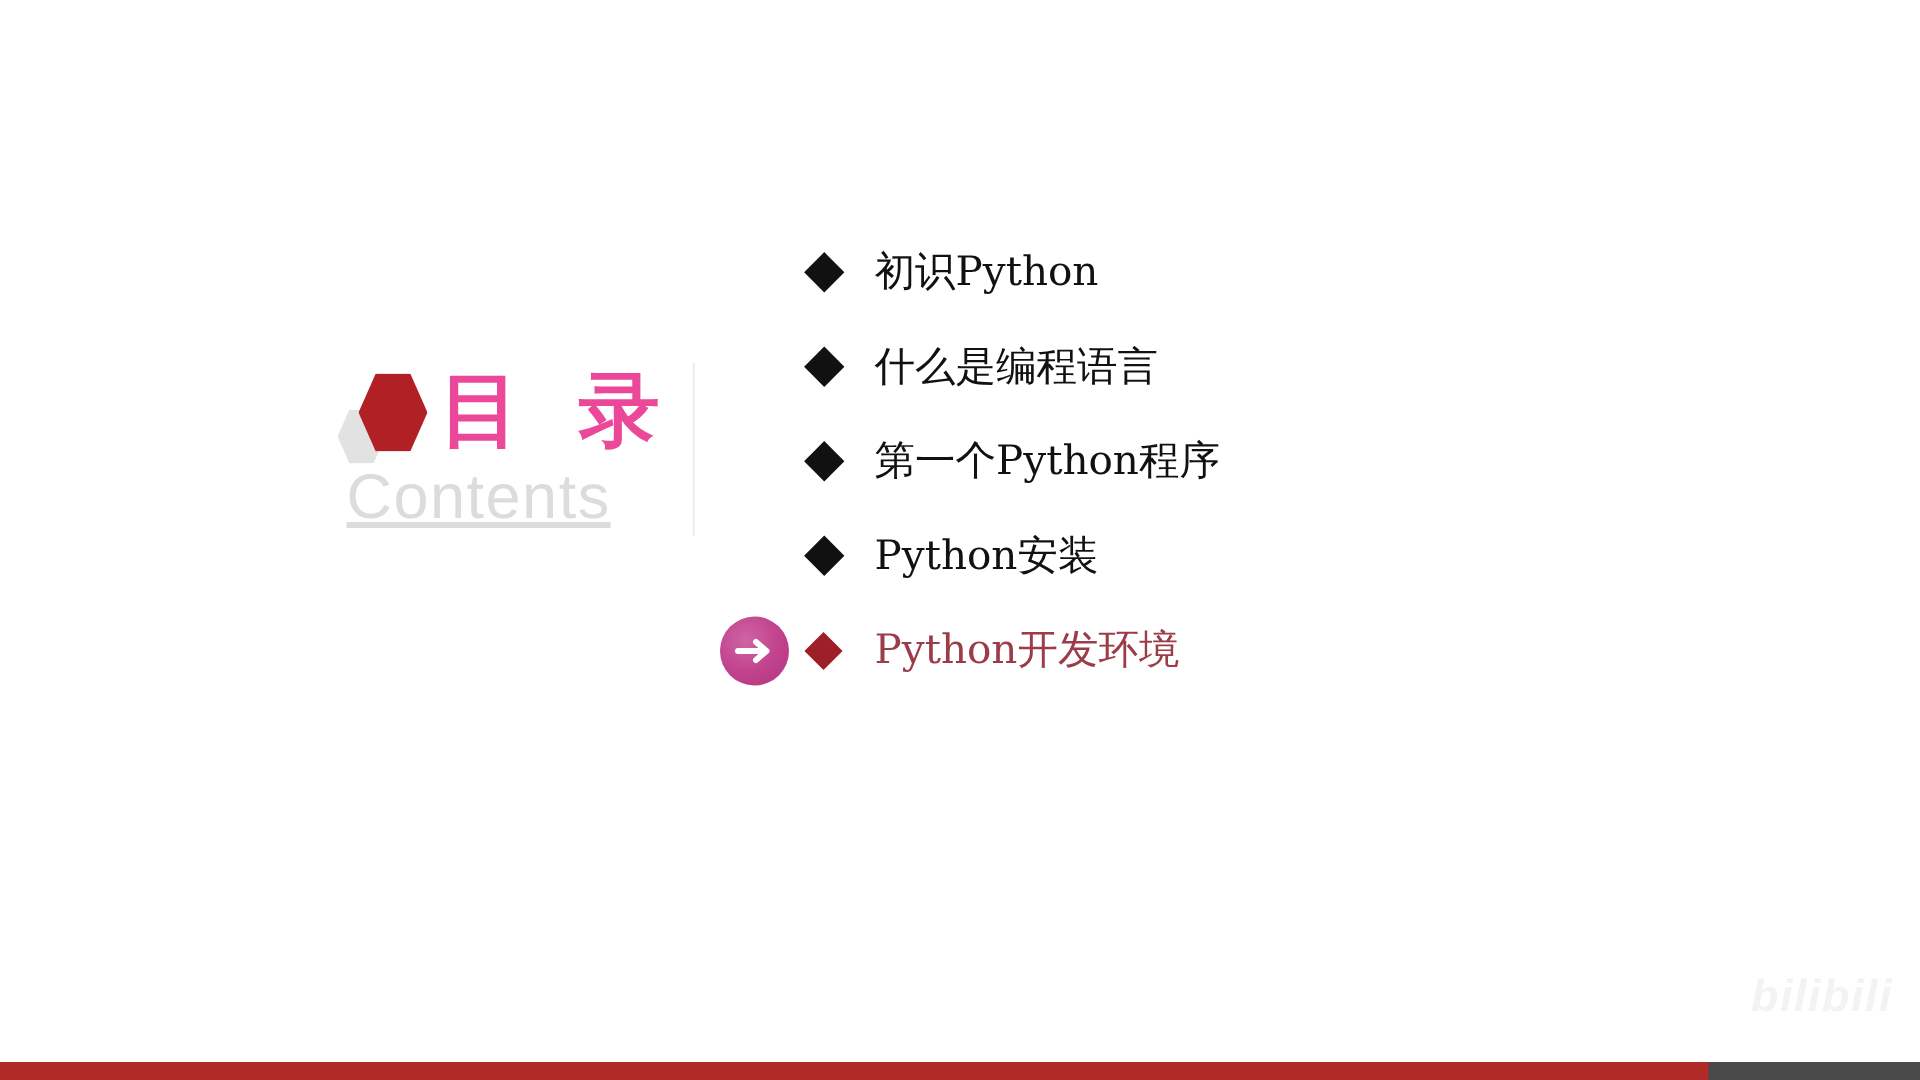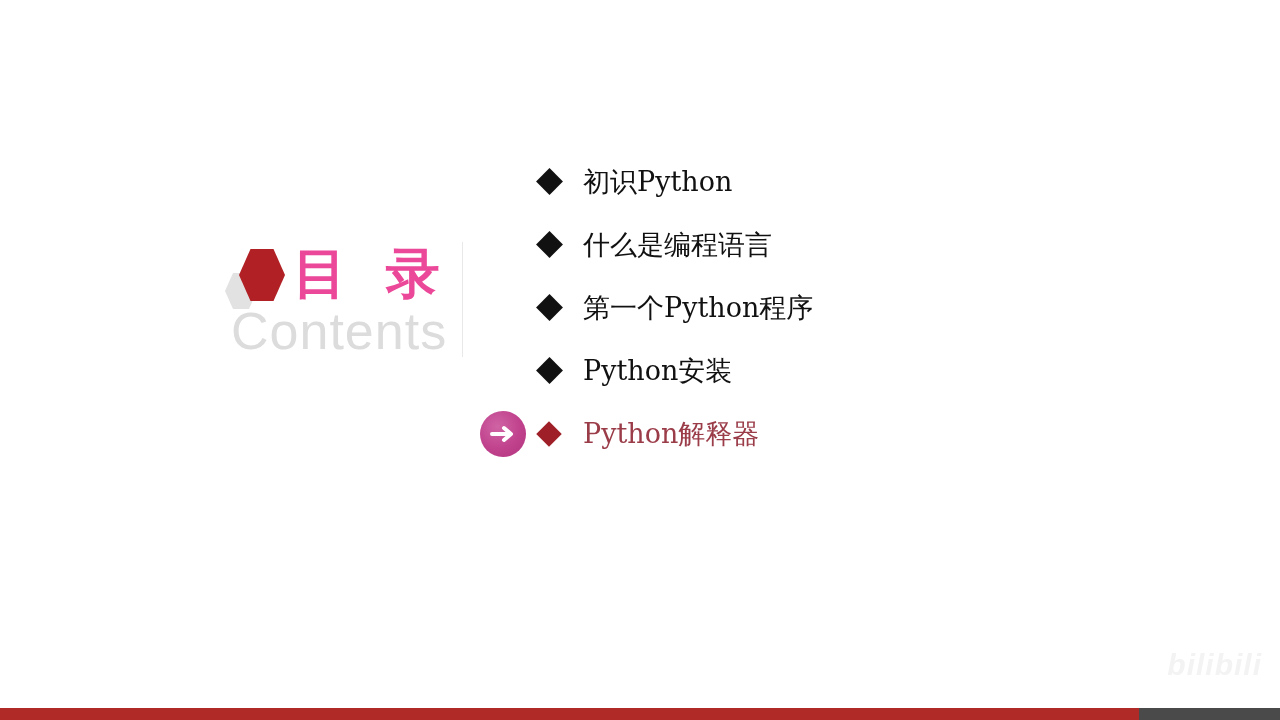--- a/index.html
+++ b/index.html
@@ -66,27 +66,28 @@
     color: #ec4899;
     letter-spacing: 10px;
     font-family: "DejaVu Serif", "Liberation Serif", serif;
     font-weight: 700;
     white-space: nowrap;
   }
   .toc-title-en {
     position: absolute;
     left: 6px;
     top: 62px;
-    font-size: 52px;
+    font-size: 42px;
     line-height: 52px;
     color: #dcdcdc;
     letter-spacing: 1px;
     font-family: "Liberation Sans", sans-serif;
     font-weight: 300;
     white-space: nowrap;
+    text-decoration: underline;
   }
 
   
   .divider {
     position: absolute;
     left: 462px;
     top: 242px;
     width: 1px;
     height: 115px;
     background: #e8e8e8;
@@ -227,21 +228,21 @@
 
     <div class="toc-item active">
       <span class="arrow-slot">
         <span class="arrow-circle">
           <svg width="46" height="46" viewBox="0 0 46 46" aria-hidden="true">
             <path d="M12 23 H28 M24 17 L31 23 L24 29" fill="none" stroke="#ffffff" stroke-width="4" stroke-linecap="round" stroke-linejoin="round"></path>
           </svg>
         </span>
       </span>
       <span class="bullet"></span>
-      <span class="toc-text">Python解释器</span>
+      <span class="toc-text">Python开发环境</span>
     </div>
 
   </div>
 
   <div class="watermark">bilibili</div>
 
   <div class="progress-track">
     <div class="progress-fill" style="width: 89%;"></div>
   </div>
 

